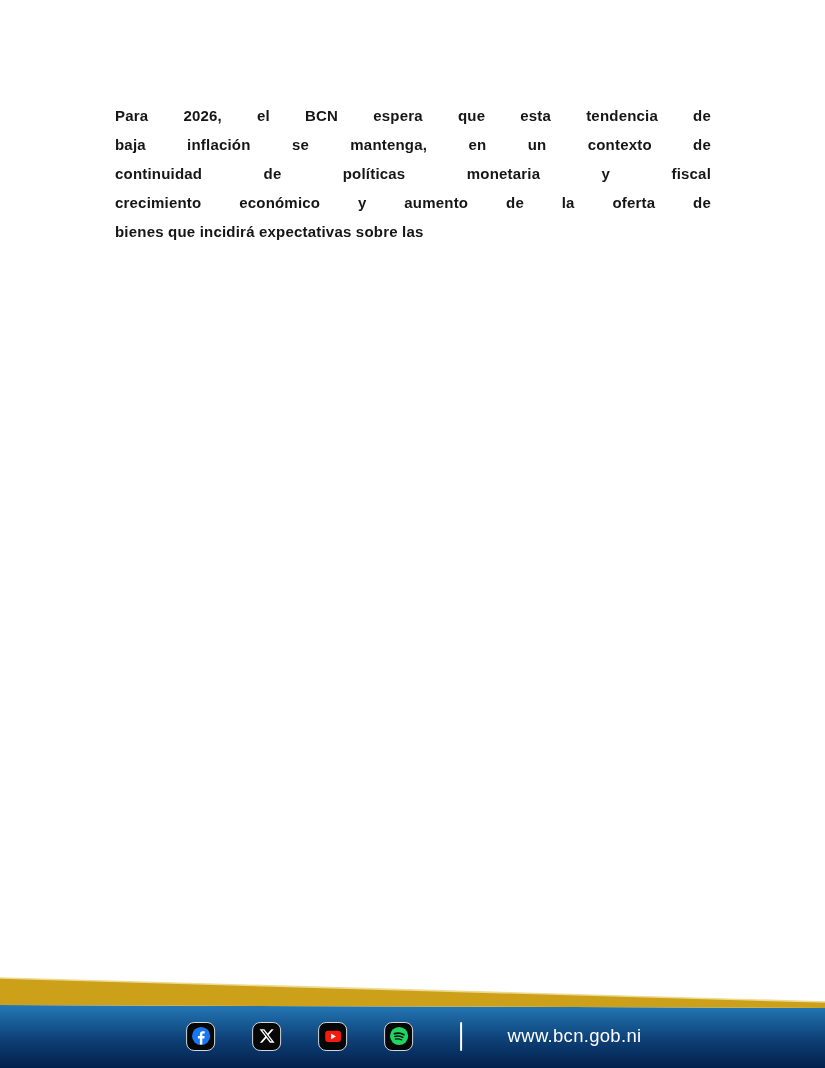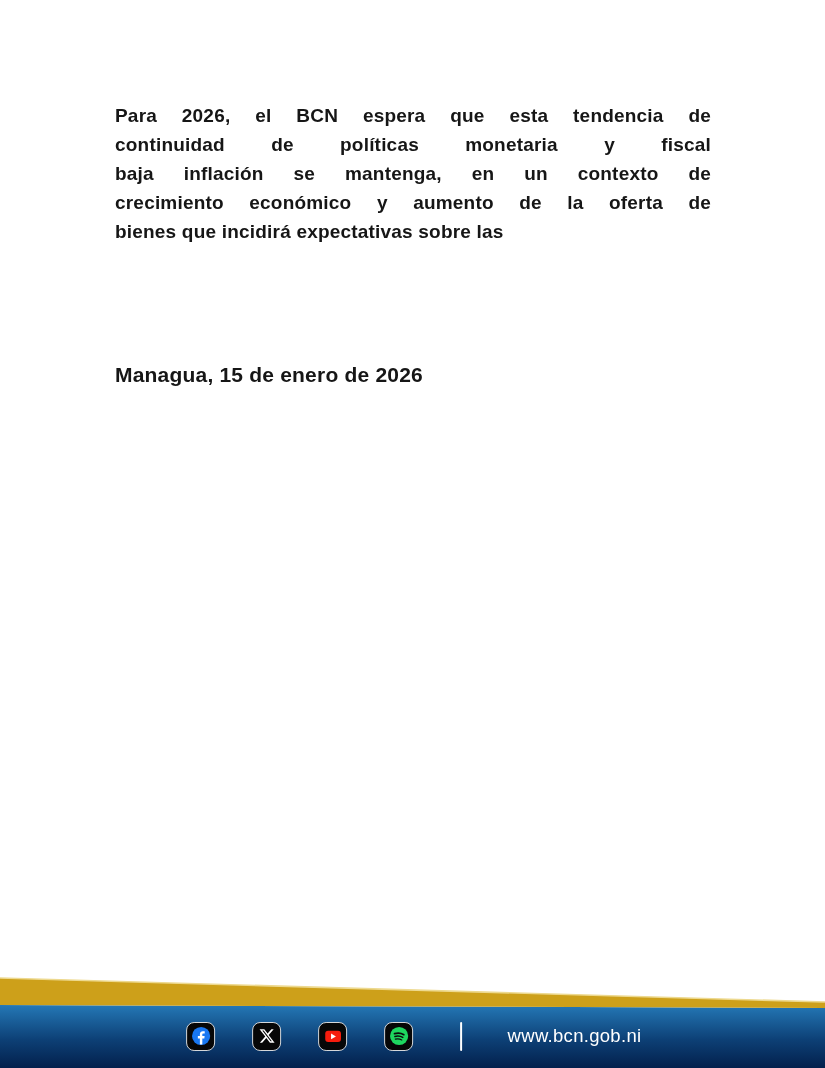--- a/index.html
+++ b/index.html
@@ -11,21 +11,21 @@
     overflow: hidden;
     font-family: "Liberation Sans", sans-serif;
   }
   .para {
     position: absolute;
     left: 115px;
     top: 101px;
     width: 596px;
     color: #161616;
     font-weight: 700;
-    font-size: 19px;
+    font-size: 15px;
     line-height: 29px;
     letter-spacing: 0.2px;
   }
   .para-line {
     text-align: justify;
     text-align-last: justify;
   }
   .para-line:last-child {
     text-align-last: left;
   }
@@ -86,32 +86,31 @@
 </style>
 </head>
 <body>
 
 <div class="page">
 
   <div class="para">
 
       <div class="para-line">Para 2026, el BCN espera que esta tendencia de</div>
 
+      <div class="para-line">baja inflación se mantenga, en un contexto de</div>
+
       <div class="para-line">continuidad de políticas monetaria y fiscal</div>
-
-      <div class="para-line">baja inflación se mantenga, en un contexto de</div>
 
 
       <div class="para-line">crecimiento económico y aumento de la oferta de</div>
 
       <div class="para-line">bienes que incidirá expectativas sobre las</div>
 
     </div>
 
-  <div class="dateline">Managua, 15 de enero de 2026</div>
 
   <svg class="footer-art" viewBox="0 0 825 118" xmlns="http://www.w3.org/2000/svg">
     <defs>
       <linearGradient id="blueGrad" x1="0" y1="0" x2="0" y2="1">
         <stop offset="0" stop-color="#2478B6"></stop>
         <stop offset="0.55" stop-color="#0D4076"></stop>
         <stop offset="1" stop-color="#03204C"></stop>
       </linearGradient>
     </defs>
     <polygon points="0,55 825,58 825,118 0,118" fill="url(#blueGrad)"></polygon>

